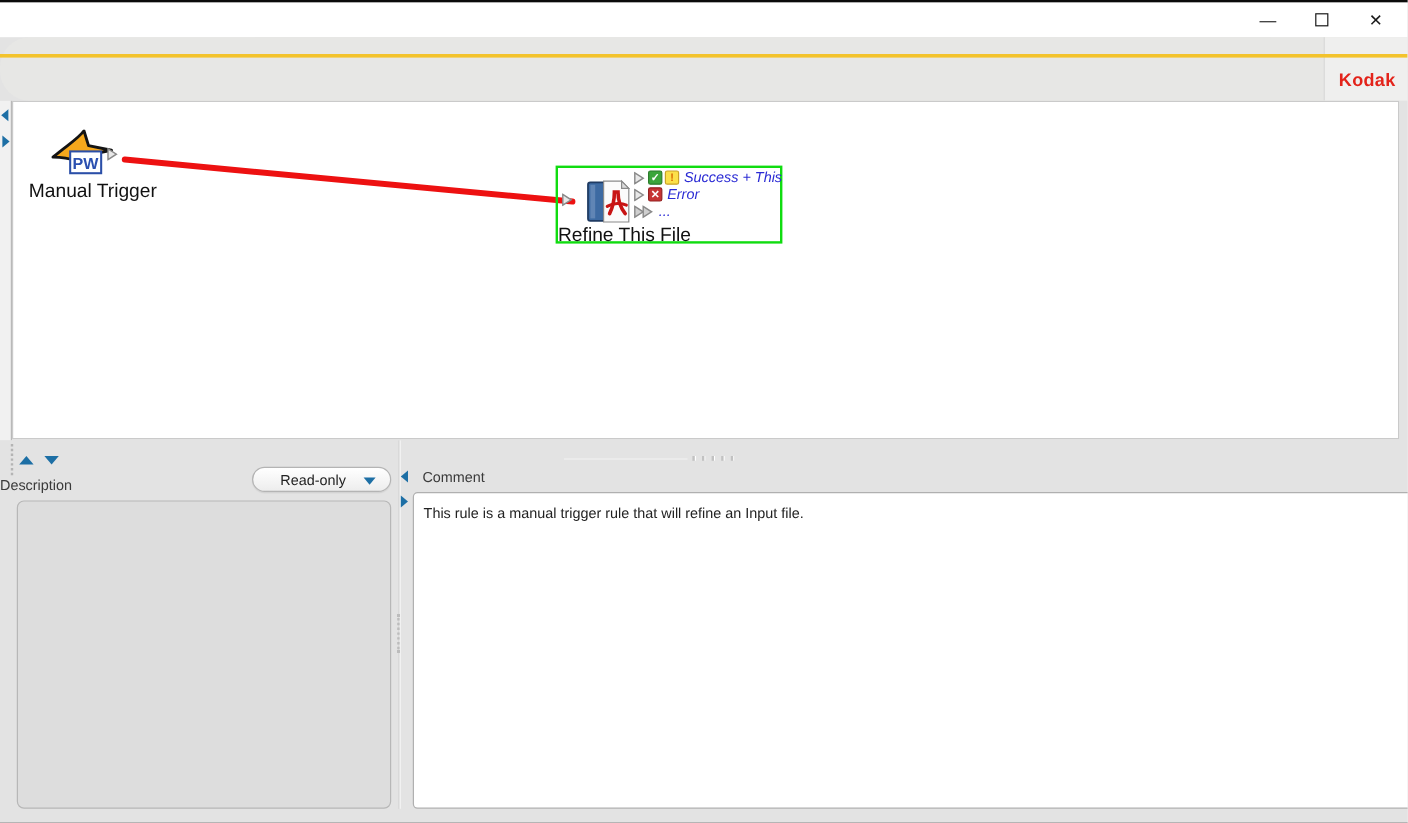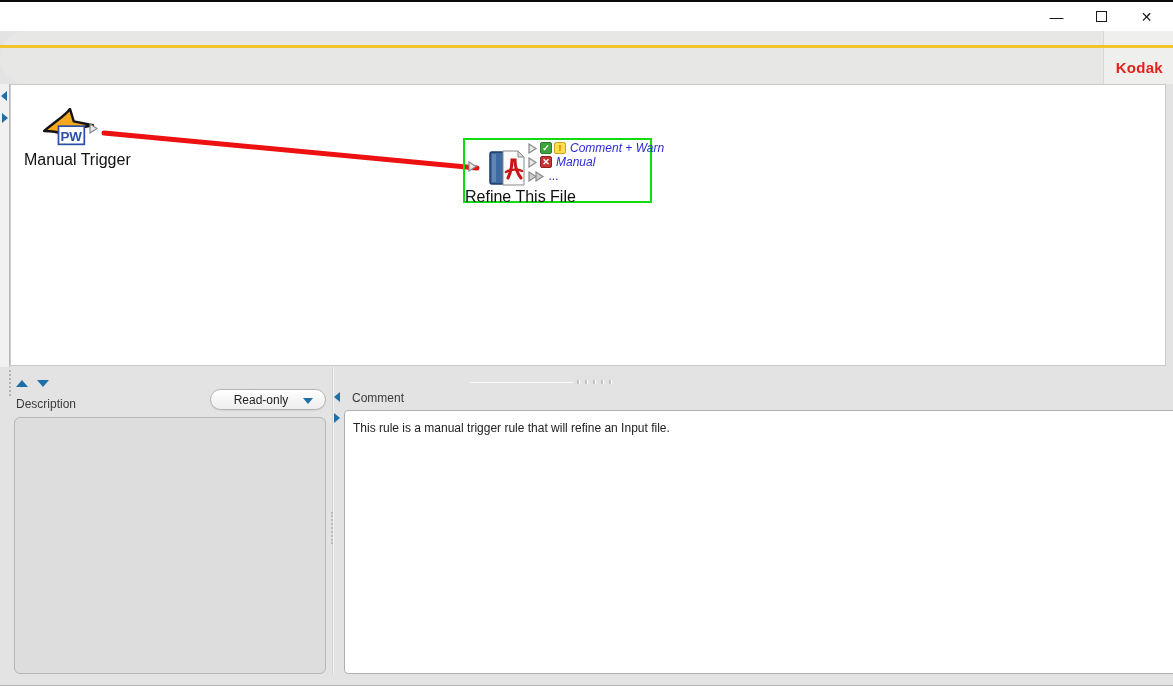--- a/index.html
+++ b/index.html
@@ -60,21 +60,21 @@
   .mini-error { background:#C63333; color:#fff; border:1px solid #942222; }
   .refine-label { position:absolute; left:0px; top:48px; }
 
   
   .bottom { position:absolute; left:0; top:365px; width:100%; height:321px; background:#e3e3e3; }
   .drag-dots-v { position:absolute; left:9px; top:3px; height:26px; width:0;
                  border-left:2px dotted #b4b4b4; }
   .collapse-up { position:absolute; left:16px; top:13px; }
   .collapse-down { position:absolute; left:37px; top:13px; }
   .section-label { position:absolute; font-size:12px; color:#3a3a3a; }
-  .desc-label { left:16px; top:30px;text-align:right; }
+  .desc-label { left:0; top:30px;text-align:right; }
   .mode-pill { position:absolute; left:210px; top:22px; width:116px; height:21px;
                border:1px solid #b4b4b4; border-radius:11px;
                background:linear-gradient(#ffffff,#ededed);
                display:flex; align-items:center; justify-content:center;
                font-size:12px; color:#222; cursor:pointer; box-shadow:0 1px 1px rgba(0,0,0,.08); }
   .pill-arrow { position:absolute; right:12px; top:8px;
                 border-left:5px solid transparent; border-right:5px solid transparent;
                 border-top:6px solid #1D6FA5; }
   .desc-box { position:absolute; left:14px; top:50px; width:312px; height:257px;
               background:#dddddd; border:1px solid #b7b7b7; border-radius:6px; }
@@ -156,28 +156,28 @@
         <path d="M18,24 C23,21 30,21 34,23" stroke="#C81414" stroke-width="2.5" fill="none" stroke-linecap="round"></path>
       </svg>
 
       <div class="out-rows">
         <div class="out-row">
           <svg class="port-svg" width="10" height="11" viewBox="0 0 10 11">
             <path d="M1,1 L8,5.5 L1,10 Z" fill="#e8e8e8" stroke="#8a8a8a" stroke-width="1.2"></path>
           </svg>
           <span class="mini mini-success">✓</span>
           <span class="mini mini-warn">!</span>
-          <span class="out-label">Comment + Warn</span>
+          <span class="out-label">Success + This</span>
         </div>
         <div class="out-row">
           <svg class="port-svg" width="10" height="11" viewBox="0 0 10 11">
             <path d="M1,1 L8,5.5 L1,10 Z" fill="#e8e8e8" stroke="#8a8a8a" stroke-width="1.2"></path>
           </svg>
           <span class="mini mini-error">✕</span>
-          <span class="out-label">Manual</span>
+          <span class="out-label">Error</span>
         </div>
         <div class="out-row">
           <svg class="port-svg" width="17" height="11" viewBox="0 0 17 11">
             <path d="M1,1 L8,5.5 L1,10 Z" fill="#cfcfcf" stroke="#8a8a8a" stroke-width="1.2"></path>
             <path d="M8,1 L15,5.5 L8,10 Z" fill="#cfcfcf" stroke="#8a8a8a" stroke-width="1.2"></path>
           </svg>
           <span class="out-label">...</span>
         </div>
       </div>
 

